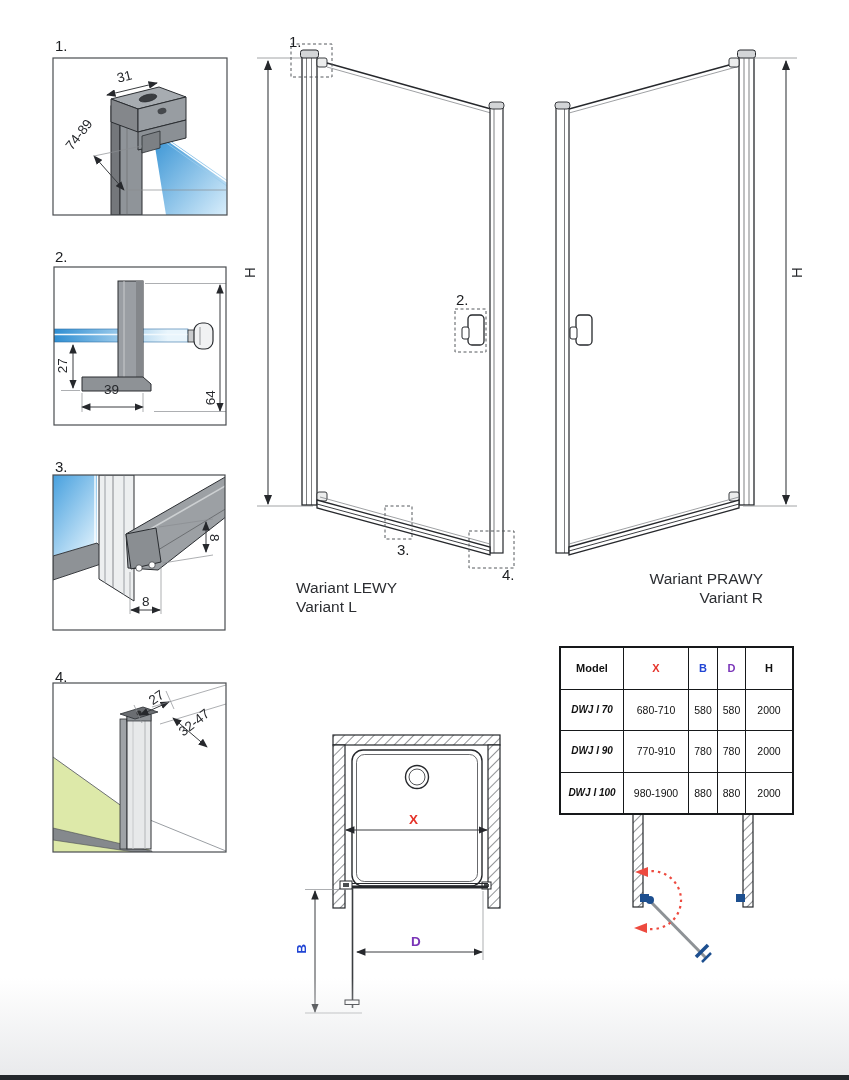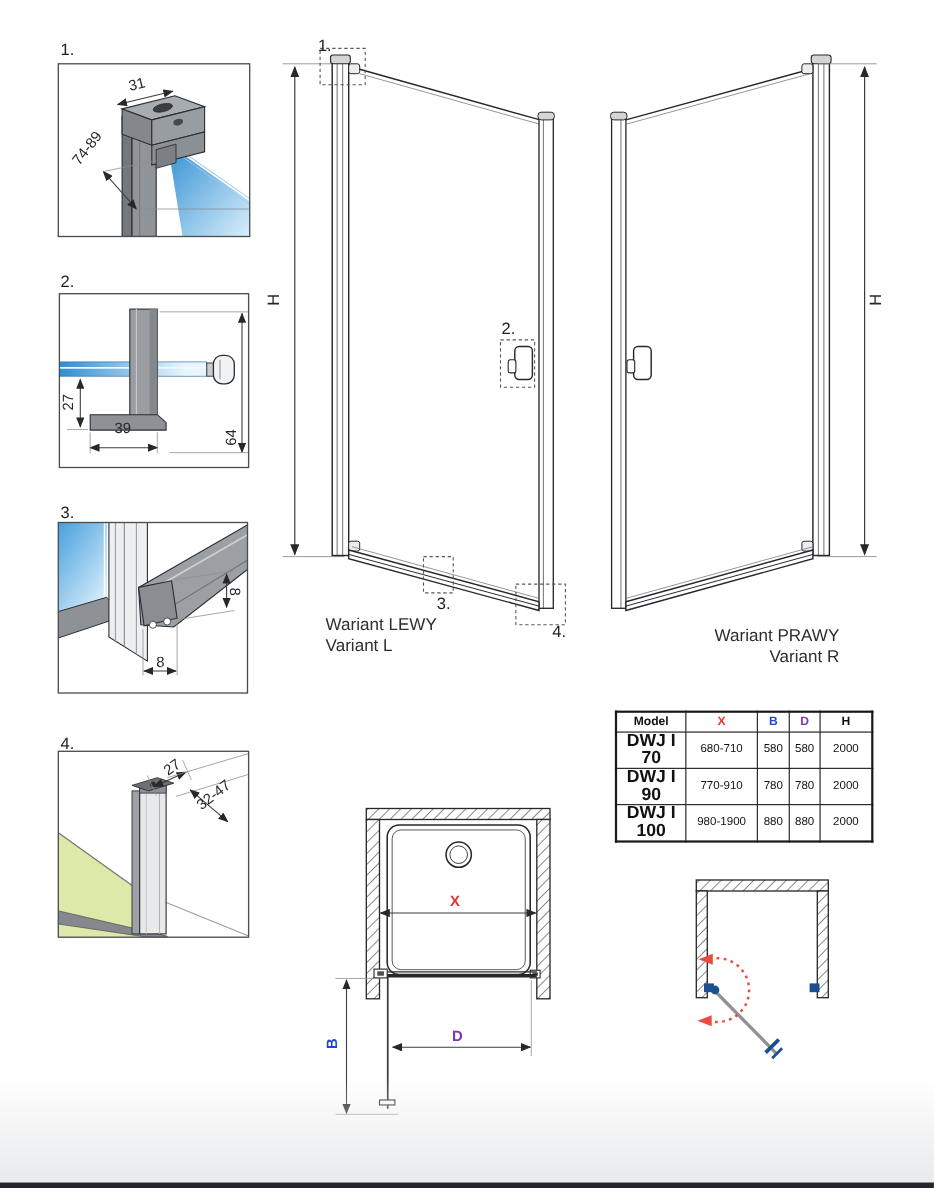--- a/index.html
+++ b/index.html
@@ -13,23 +13,23 @@
   .variant{position:absolute;font-size:15.5px;color:#2c2e32;line-height:19px;}
   .variant.right{text-align:right;width:120px;}
   .hlabel{font-size:15px;}
   .plandim{font-weight:bold;font-size:13.5px;}
   .x-red{color:#e5332a;}
   .b-blue{color:#2145d4;}
   .d-purple{color:#7a35b8;}
   table.spec{position:absolute;left:559px;top:646px;border-collapse:collapse;
              border:2px solid #16181a;font-size:11px;color:#111;background:#fff;}
   table.spec th,table.spec td{border:1px solid #16181a;text-align:center;
-             padding:0 3px;height:16.5px;line-height:1;}
+             padding:12px 3px;height:16.5px;line-height:1;}
   table.spec th{font-weight:bold;font-size:11px;}
-  table.spec td.model{font-weight:bold;font-size:16px;}
+  table.spec td.model{font-weight:bold;font-style:italic;font-size:10px;}
   table.spec td.val{font-size:10.5px;}
   .c-model{width:56px;}.c-x{width:58px;}.c-b{width:22px;}.c-d{width:21px;}.c-h{width:40px;}
   .bottom-fade{position:absolute;left:0;top:978px;width:849px;height:97px;
                background:linear-gradient(to bottom, rgba(255,255,255,0), #e9eaec);}
   .bottom-bar{position:absolute;left:0;top:1075px;width:849px;height:5px;background:#23272b;}
 </style>
 </head>
 <body>
 
 <div class="page">
@@ -262,21 +262,21 @@
 <span class="lbl dim rot" style="left:177px;top:716px;transform:rotate(-38deg)">32-47</span>
 
 <span class="lbl callout" style="left:289px;top:34px">1.</span>
 <span class="lbl callout" style="left:456px;top:292px">2.</span>
 <span class="lbl callout" style="left:397px;top:542px">3.</span>
 <span class="lbl callout" style="left:502px;top:567px">4.</span>
 
 <span class="lbl hlabel rot" style="left:244px;top:265px;transform:rotate(-90deg)">H</span>
 <span class="lbl hlabel rot" style="left:791px;top:265px;transform:rotate(-90deg)">H</span>
 
-<div class="variant" style="left:296px;top:559px">
+<div class="variant" style="left:296px;top:578px">
   <div>Wariant LEWY</div>
   <div>Variant L</div>
 </div>
 <div class="variant right" style="left:643px;top:569px">
   <div>Wariant PRAWY</div>
   <div>Variant R</div>
 </div>
 
 <span class="lbl plandim x-red" style="left:409px;top:813px">X</span>
 <span class="lbl plandim b-blue rot" style="left:297px;top:942px;transform:rotate(-90deg)">B</span>

